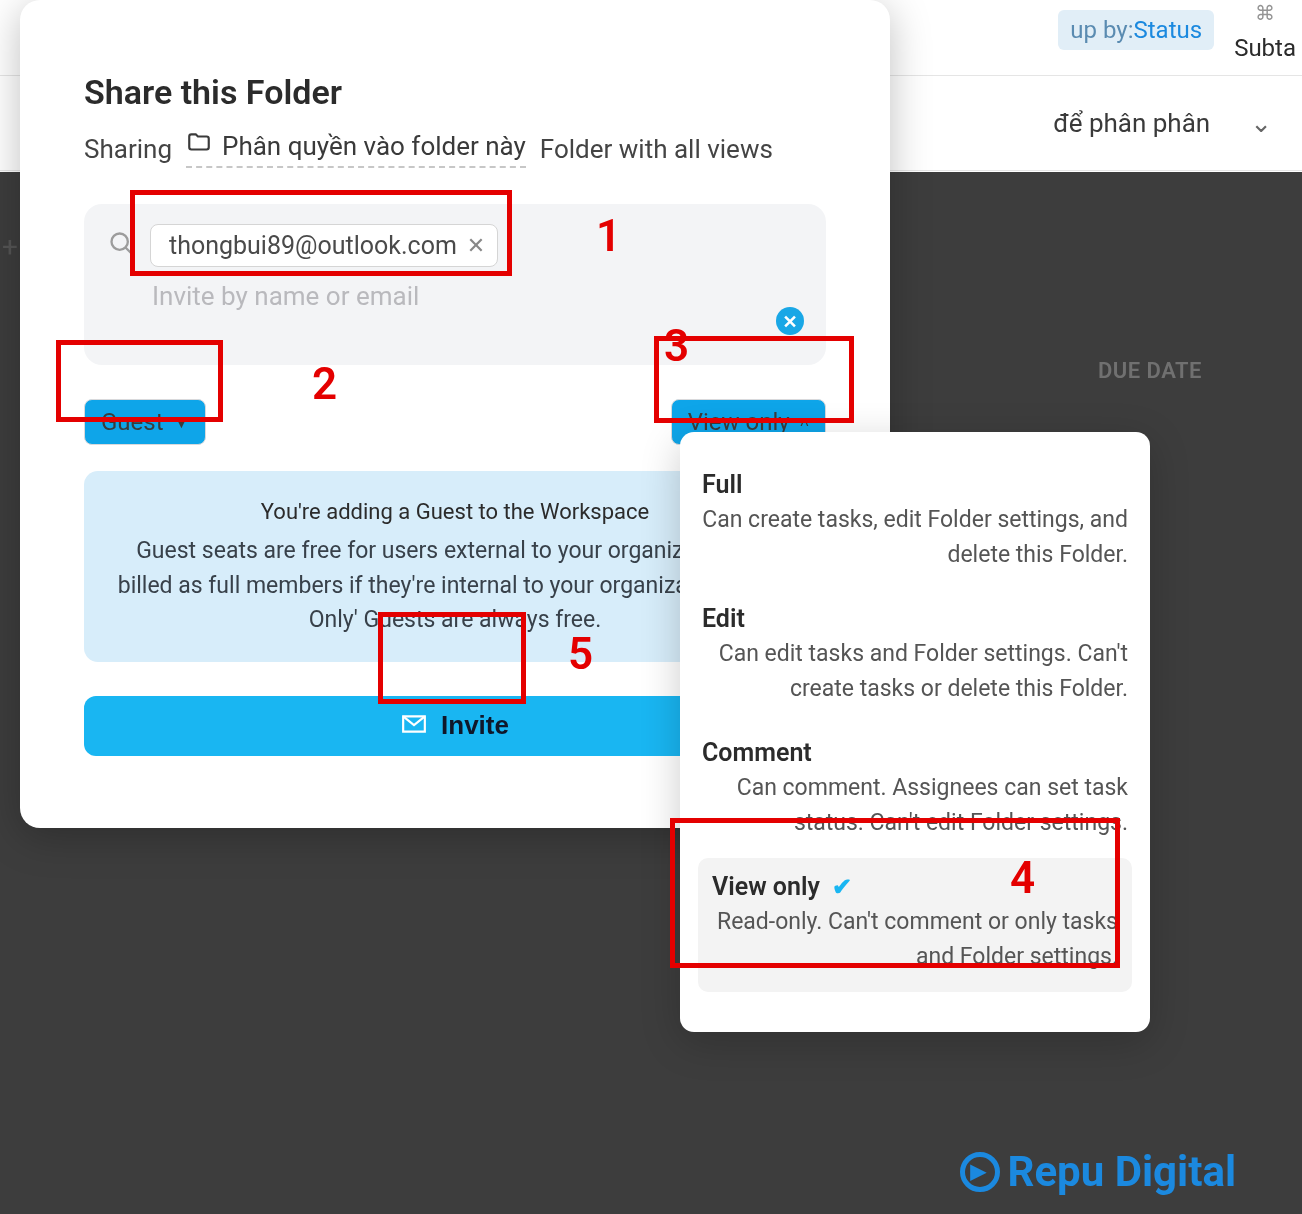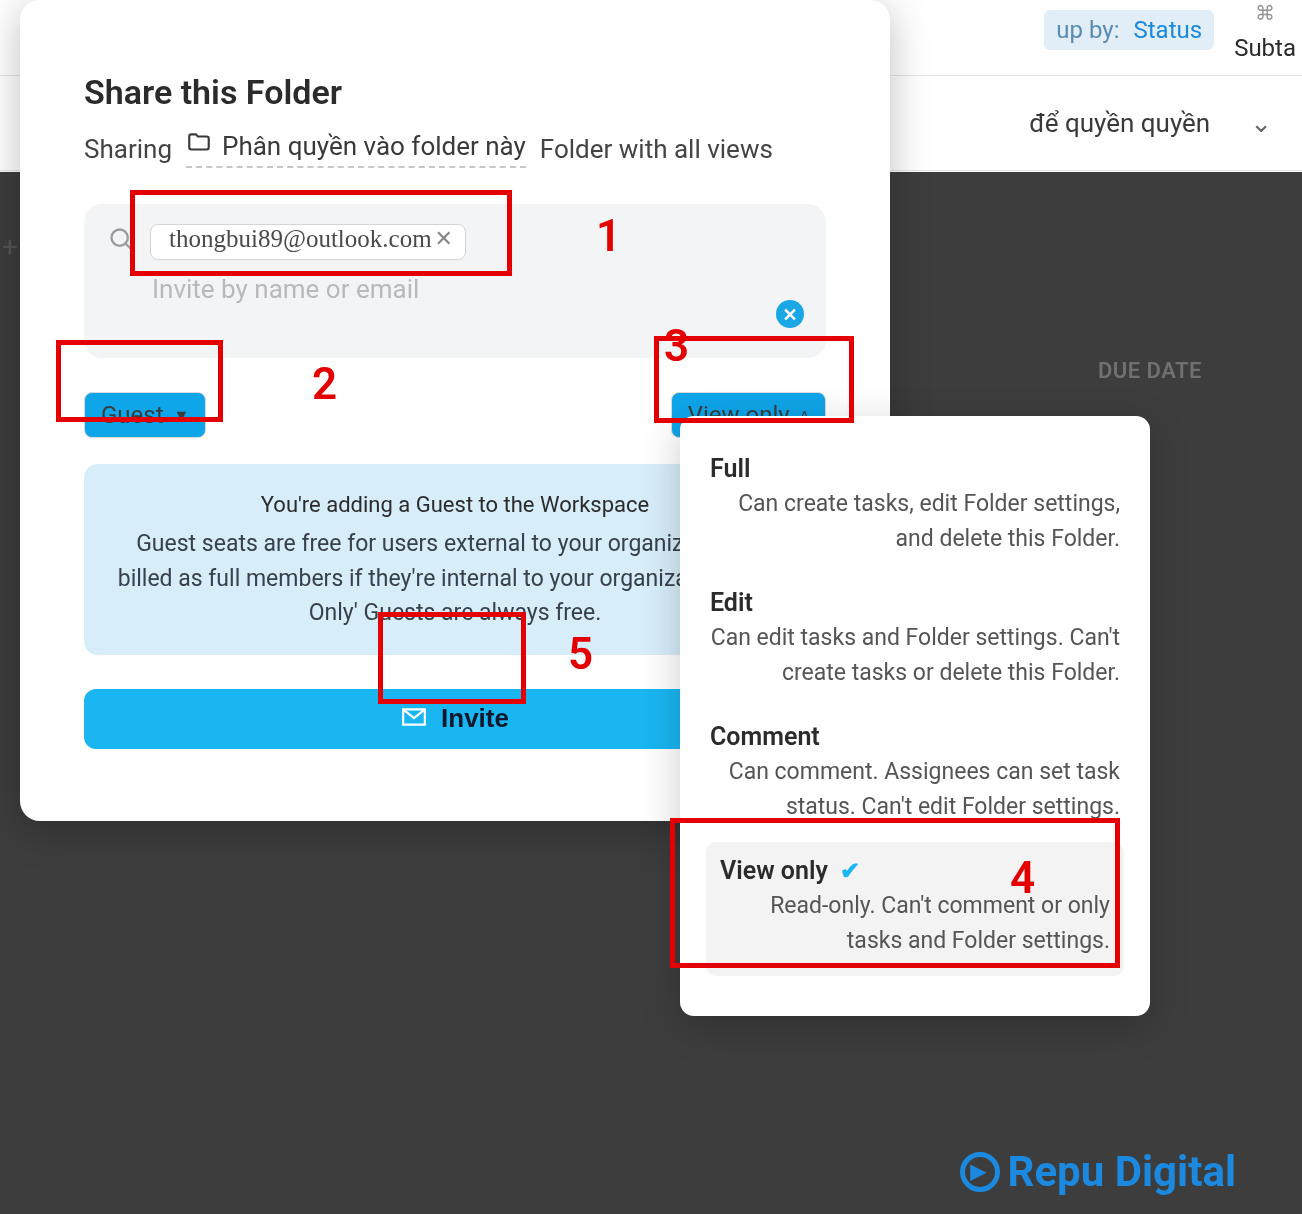--- a/index.html
+++ b/index.html
@@ -33,21 +33,21 @@
     gap: 20px;
     color: #2b2b2b;
     font-size: 24px;
   }
   .groupby-pill {
     background: #e1eef7;
     border-radius: 6px;
     padding: 6px 12px;
     display: flex;
     align-items: center;
-    gap: 14px;
+    gap: 0;
     color: #1b89df;
   }
   .groupby-pill .lbl { color: #5a8bb1; }
   .subtasks-item { display:flex; align-items:center; gap:8px; padding-right:6px;flex-direction:column; }
   .subtasks-icon::before { content: "⌘"; opacity:.5; font-size:20px; }
 
   .bg-secondrow {
     position:absolute;
     top:75px; left:0; right:0;
     background:#fff; height:96px;
@@ -111,28 +111,27 @@
     display:flex;
     align-items:center;
     gap:14px;
     margin-bottom:14px;
   }
   .mag-icon { color:#9c9c9c; }
   .mag-icon svg { width:28px; height:28px; stroke:#9c9c9c; stroke-width:2; fill:none; }
   .email-chip {
     display:inline-flex;
     align-items:center;
-    gap:3px;
+    gap:10px;
     background:#fff;
     border:1px solid #d5d5d5;
     border-radius:8px;
-    padding:0 12px 6px 18px;
+    padding:6px 12px 6px 18px;
     font-size:25px;
     color:#4a4a4a;
-    font-family:Liberation Serif, serif;
   }
   .email-chip .x { color:#888; cursor:pointer; font-size:22px; }
   .invite-placeholder {
     color:#b9b9bd;
     font-size:26px;
     padding-left:44px;
   }
   .clear-circ {
     position:absolute;
     right:22px;
@@ -201,27 +200,27 @@
   }
   .invite-btn svg { width:26px; height:20px; fill:#fff; }
 
   
   .ann-box { position:absolute; border:5px solid #e40000; background:transparent; z-index:8; }
   .ann-num { position:absolute; color:#e40000; font-size:44px; font-weight:600; z-index:9; }
 
   
   .perm-popup {
     position:absolute;
-    top:416px;
+    top:432px;
     left:680px;
     width:470px;
     background:#fff;
     border-radius:14px;
     box-shadow:0 10px 40px rgba(0,0,0,0.2);
-    padding:24px 26px 40px;
+    padding:24px 18px 40px;
     font-size:23px;
     color:#3a3a3a;
     z-index:5;
   }
   .perm-item { padding:14px 4px 18px; cursor:pointer; border-radius:10px; }
   .perm-item .name { font-weight:600; font-size:25px; color:#2b2b2b; margin-bottom:4px; display:flex; align-items:center; gap:12px; }
   .perm-item .desc { color:#555; line-height:1.5;text-align:right; }
   .perm-item.selected { background:#f3f3f3; padding:14px 14px 18px; }
   .check-icon { color:#19b6f2; font-size:24px; }
 
@@ -264,21 +263,21 @@
       <span class="lbl">up by:</span>
       <span>Status</span>
     </div>
     <div class="subtasks-item">
       <span class="subtasks-icon"></span>
       <span>Subta</span>
     </div>
   </div>
   <div class="bg-secondrow">
     <div class="perm-dd">
-      <span>để quyền quyền</span>
+      <span>để phân phân</span>
       <span class="chev">⌄</span>
     </div>
   </div>
 </div>
 <div class="bg-due">DUE DATE</div>
 <div class="bg-plus">+</div>
 
 <div class="modal">
   <h1>Share this Folder</h1>
 

